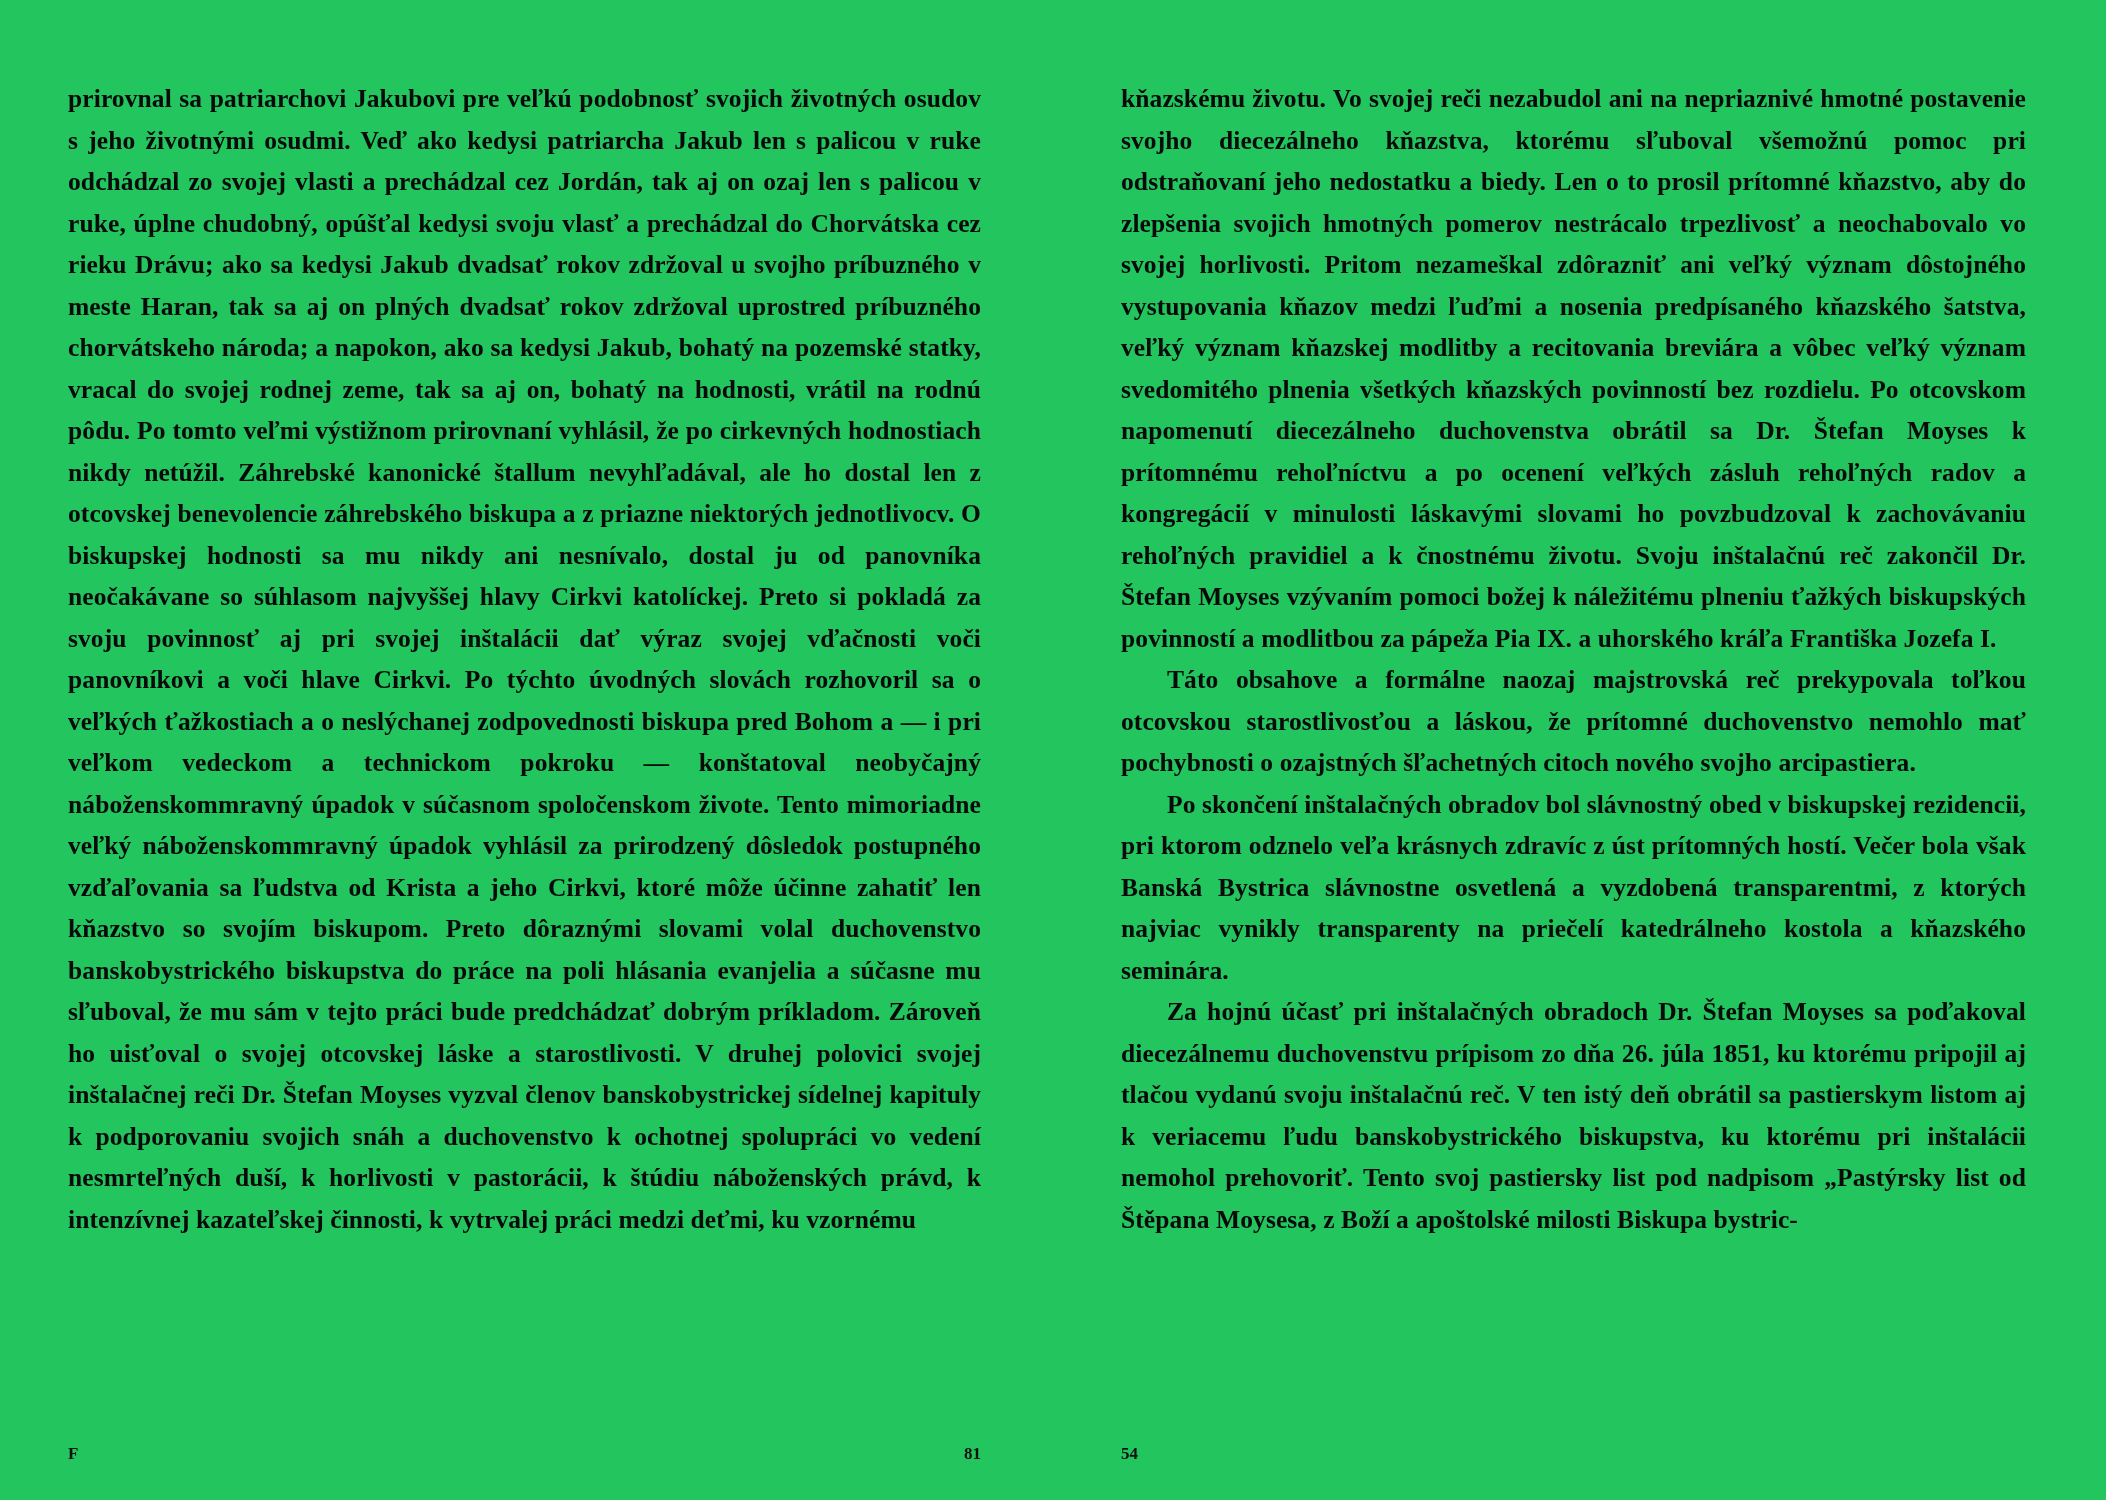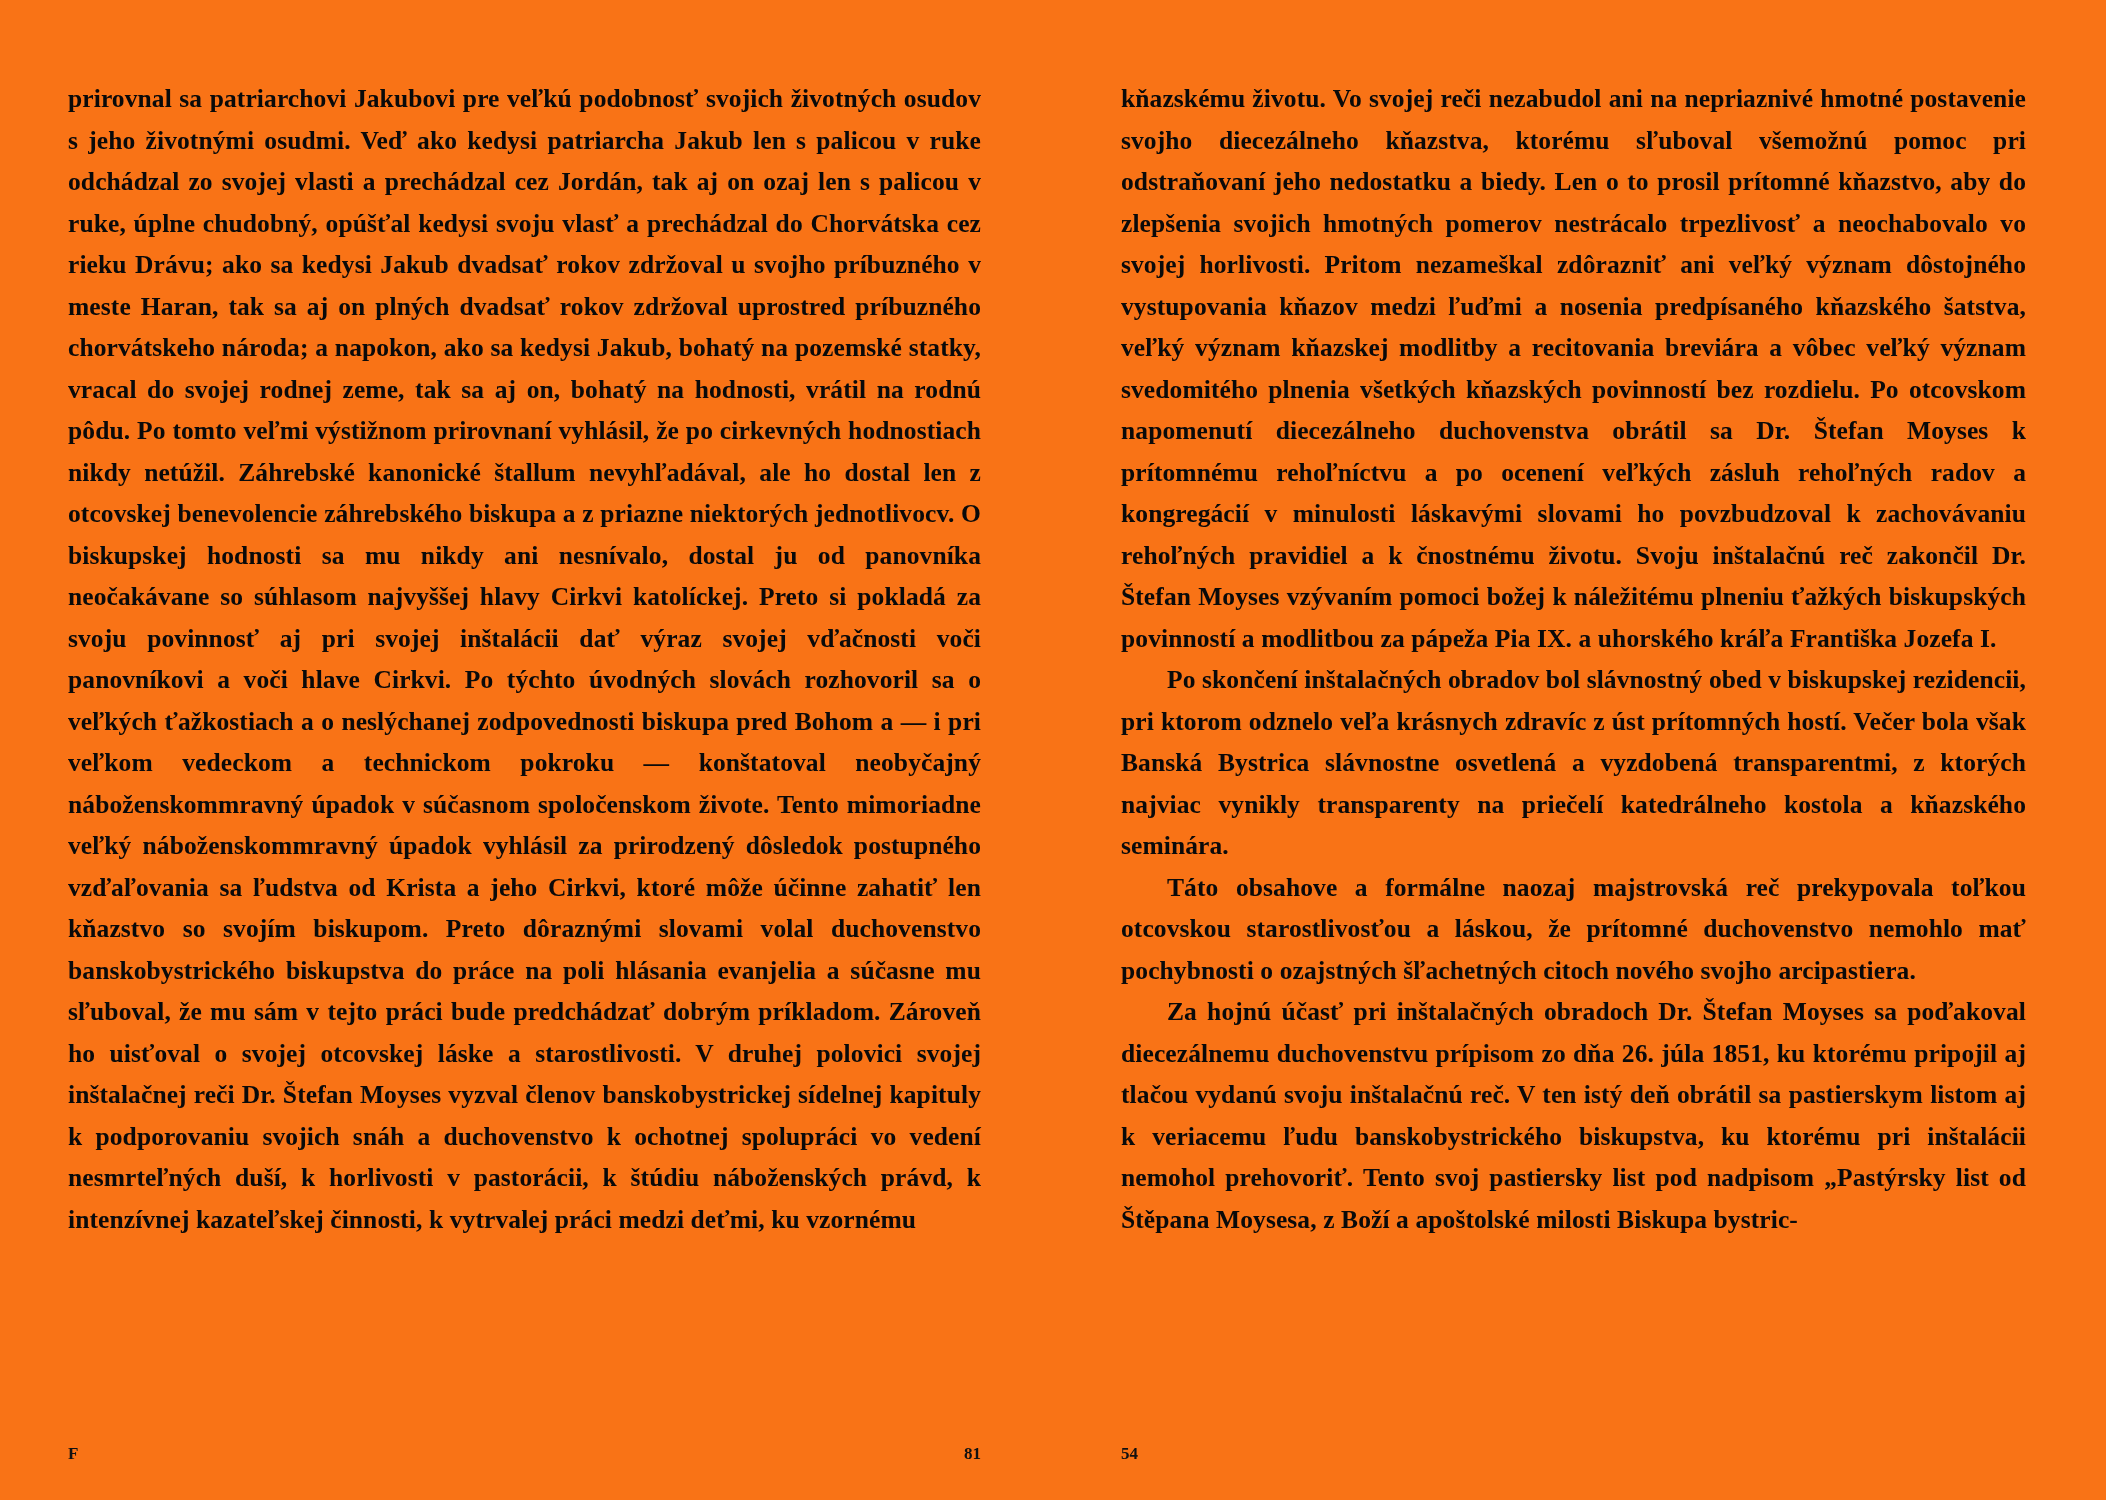--- a/index.html
+++ b/index.html
@@ -4,21 +4,21 @@
 <style>
   html, body {
     margin: 0;
     padding: 0;
     background: #ffffff;
   }
   .page {
     position: relative;
     width: 2106px;
     height: 1500px;
-    background: #f97316;
+    background: #22c55e;
     overflow: hidden;
     font-family: "Liberation Serif", serif;
   }
   .spread {
     position: absolute;
     top: 0;
     left: 0;
     width: 2106px;
     height: 1500px;
     display: flex;
@@ -88,22 +88,22 @@
       <div class="body-text">
         <p>prirovnal sa patriarchovi Jakubovi pre veľkú podobnosť svojich životných osudov s jeho životnými osudmi. Veď ako kedysi patriarcha Jakub len s palicou v ruke odchádzal zo svojej vlasti a prechádzal cez Jordán, tak aj on ozaj len s palicou v ruke, úplne chudobný, opúšťal kedysi svoju vlasť a prechádzal do Chorvátska cez rieku Drávu; ako sa kedysi Jakub dvadsať rokov zdržoval u svojho príbuzného v meste Haran, tak sa aj on plných dvadsať rokov zdržoval uprostred príbuzného chorvátskeho národa; a napokon, ako sa kedysi Jakub, bohatý na pozemské statky, vracal do svojej rodnej zeme, tak sa aj on, bohatý na hodnosti, vrátil na rodnú pôdu. Po tomto veľmi výstižnom prirovnaní vyhlásil, že po cirkevných hodnostiach nikdy netúžil. Záhrebské kanonické štallum nevyhľadával, ale ho dostal len z otcovskej benevolencie záhrebského biskupa a z priazne niektorých jednotlivocv. O biskupskej hodnosti sa mu nikdy ani nesnívalo, dostal ju od panovníka neočakávane so súhlasom najvyššej hlavy Cirkvi katolíckej. Preto si pokladá za svoju povinnosť aj pri svojej inštalácii dať výraz svojej vďačnosti voči panovníkovi a voči hlave Cirkvi. Po týchto úvodných slovách rozhovoril sa o veľkých ťažkostiach a o neslýchanej zodpovednosti biskupa pred Bohom a — i pri veľkom vedeckom a technickom pokroku — konštatoval neobyčajný náboženskommravný úpadok v súčasnom spoločenskom živote. Tento mimoriadne veľký náboženskommravný úpadok vyhlásil za prirodzený dôsledok postupného vzďaľovania sa ľudstva od Krista a jeho Cirkvi, ktoré môže účinne zahatiť len kňazstvo so svojím biskupom. Preto dôraznými slovami volal duchovenstvo banskobystrického biskupstva do práce na poli hlásania evanjelia a súčasne mu sľuboval, že mu sám v tejto práci bude predchádzať dobrým príkladom. Zároveň ho uisťoval o svojej otcovskej láske a starostlivosti. V druhej polovici svojej inštalačnej reči Dr. Štefan Moyses vyzval členov banskobystrickej sídelnej kapituly k podporovaniu svojich snáh a duchovenstvo k ochotnej spolupráci vo vedení nesmrteľných duší, k horlivosti v pastorácii, k štúdiu náboženských právd, k intenzívnej kazateľskej činnosti, k vytrvalej práci medzi deťmi, ku vzornému</p>
       </div>
       <div class="footer footer-left-sig">F</div>
       <div class="footer footer-left-num">81</div>
     </div>
 
     <div class="col col-right">
       <div class="body-text">
         <p>kňazskému životu. Vo svojej reči nezabudol ani na nepriaznivé hmotné postavenie svojho diecezálneho kňazstva, ktorému sľuboval všemožnú pomoc pri odstraňovaní jeho nedostatku a biedy. Len o to prosil prítomné kňazstvo, aby do zlepšenia svojich hmotných pomerov nestrácalo trpezlivosť a neochabovalo vo svojej horlivosti. Pritom nezameškal zdôrazniť ani veľký význam dôstojného vystupovania kňazov medzi ľuďmi a nosenia predpísaného kňazského šatstva, veľký význam kňazskej modlitby a recitovania breviára a vôbec veľký význam svedomitého plnenia všetkých kňazských povinností bez rozdielu. Po otcovskom napomenutí diecezálneho duchovenstva obrátil sa Dr. Štefan Moyses k prítomnému rehoľníctvu a po ocenení veľkých zásluh rehoľných radov a kongregácií v minulosti láskavými slovami ho povzbudzoval k zachovávaniu rehoľných pravidiel a k čnostnému životu. Svoju inštalačnú reč zakončil Dr. Štefan Moyses vzývaním pomoci božej k náležitému plneniu ťažkých biskupských povinností a modlitbou za pápeža Pia IX. a uhorského kráľa Františka Jozefa I.</p>
+        <p class="indent">Táto obsahove a formálne naozaj majstrovská reč prekypovala toľkou otcovskou starostlivosťou a láskou, že prítomné duchovenstvo nemohlo mať pochybnosti o ozajstných šľachetných citoch nového svojho arcipastiera.</p>
         <p class="indent">Po skončení inštalačných obradov bol slávnostný obed v biskupskej rezidencii, pri ktorom odznelo veľa krásnych zdravíc z úst prítomných hostí. Večer bola však Banská Bystrica slávnostne osvetlená a vyzdobená transparentmi, z ktorých najviac vynikly transparenty na priečelí katedrálneho kostola a kňazského seminára.</p>
-        <p class="indent">Táto obsahove a formálne naozaj majstrovská reč prekypovala toľkou otcovskou starostlivosťou a láskou, že prítomné duchovenstvo nemohlo mať pochybnosti o ozajstných šľachetných citoch nového svojho arcipastiera.</p>
         <p class="indent">Za hojnú účasť pri inštalačných obradoch Dr. Štefan Moyses sa poďakoval diecezálnemu duchovenstvu prípisom zo dňa 26. júla 1851, ku ktorému pripojil aj tlačou vydanú svoju inštalačnú reč. V ten istý deň obrátil sa pastierskym listom aj k veriacemu ľudu banskobystrického biskupstva, ku ktorému pri inštalácii nemohol prehovoriť. Tento svoj pastiersky list pod nadpisom „Pastýrsky list od Štěpana Moysesa, z Boží a apoštolské milosti Biskupa bystric-</p>
       </div>
       <div class="footer footer-right-num">54</div>
     </div>
 
   </div>
   <div class="gutter"></div>
 </div>
 
 </body></html>

